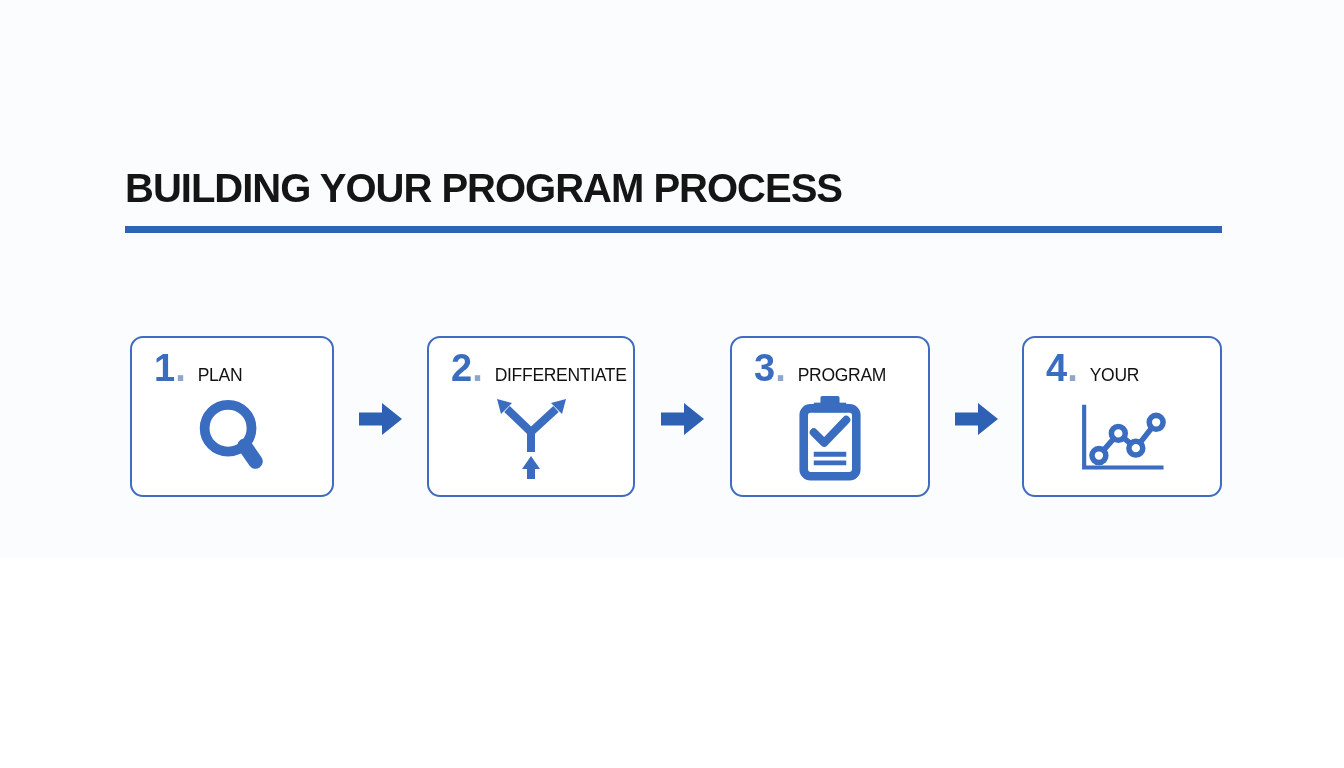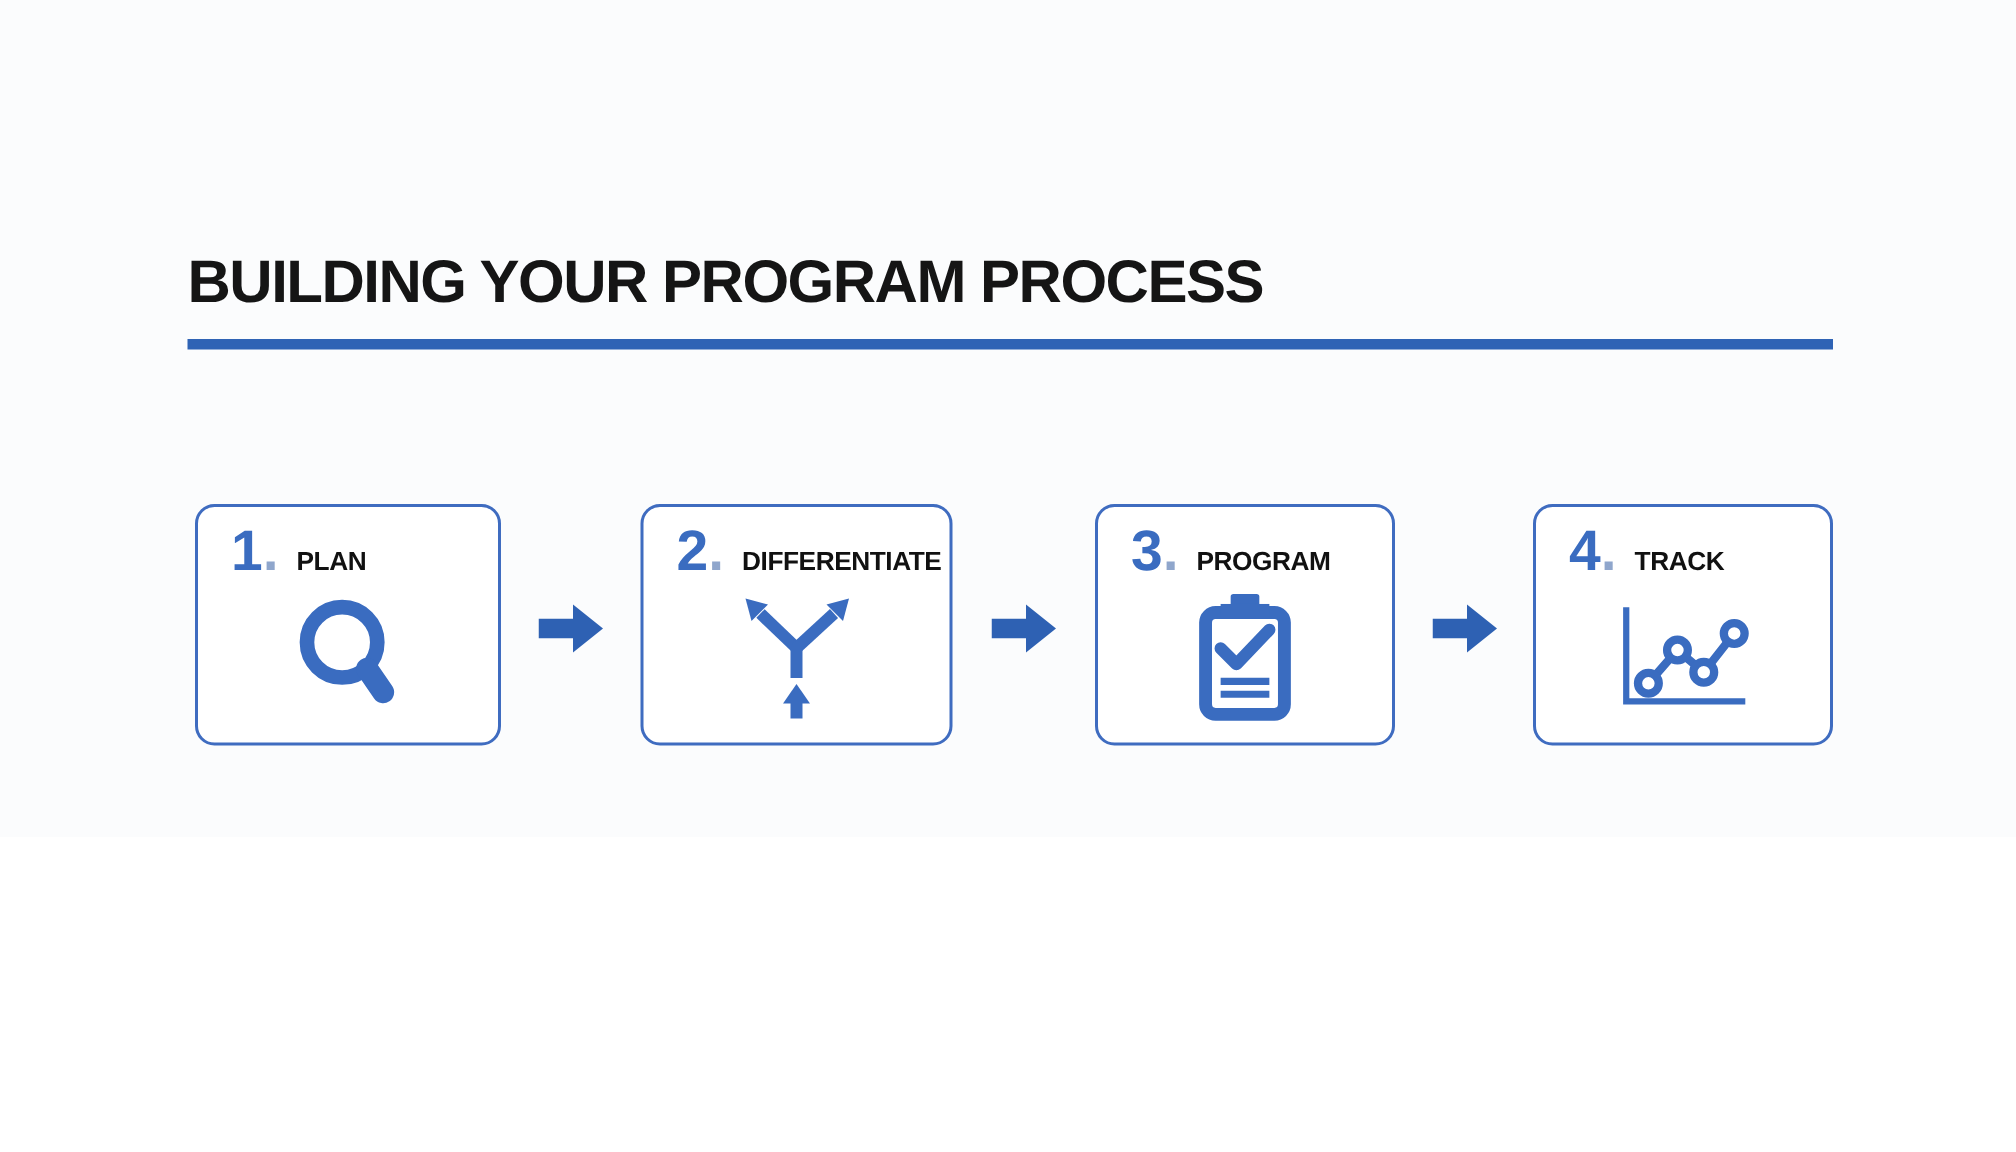--- a/index.html
+++ b/index.html
@@ -31,21 +31,21 @@
   .step-box.b2{left:427px;width:208px;}
   .step-box.b3{left:730px;width:200px;}
   .step-box.b4{left:1022px;width:200px;}
   .step-header{
     display:flex;align-items:baseline;
     padding:11px 0 0 22px;white-space:nowrap;
   }
   .step-number{font-size:38px;font-weight:700;color:#3a6cc0;line-height:1.05;}
   .step-dot{font-size:38px;font-weight:700;color:#8fa6cc;line-height:1.05;}
   .step-label{
-    font-size:17.5px;font-weight:700;color:#111111;
+    font-size:17.5px;font-weight:400;color:#111111;
     letter-spacing:-0.3px;margin-left:12px;
   }
   .step-icon-wrap{
     flex:1;display:flex;align-items:center;justify-content:center;
     padding-bottom:8px;
   }
   .flow-arrow{position:absolute;top:402px;width:44px;height:34px;}
   .flow-arrow.a1{left:359px;}
   .flow-arrow.a2{left:661px;}
   .flow-arrow.a3{left:955px;}
@@ -119,21 +119,21 @@
   </div>
 
   <svg class="flow-arrow a3" viewBox="0 0 44 34">
     <polygon points="0,10.5 23,10.5 23,1 43,17 23,33 23,23.5 0,23.5" fill="#2e61b3"></polygon>
   </svg>
 
   <div class="step-box b4">
     <div class="step-header">
       <span class="step-number">4</span>
         <span class="step-dot">.</span>
-      <span class="step-label">TRACK</span>
+      <span class="step-label">YOUR</span>
     </div>
     <div class="step-icon-wrap">
       <svg width="94" height="72" viewBox="0 0 98 78">
         <path d="M8 3 L8 71 L94 71" fill="none" stroke="#3a6cc0" stroke-width="4.5"></path>
         <path d="M24 58 L45 34 L64 50 L86 22" fill="none" stroke="#3a6cc0" stroke-width="6"></path>
         <circle cx="24" cy="58" r="7.5" fill="#ffffff" stroke="#3a6cc0" stroke-width="6"></circle>
         <circle cx="45" cy="34" r="7.5" fill="#ffffff" stroke="#3a6cc0" stroke-width="6"></circle>
         <circle cx="64" cy="50" r="7.5" fill="#ffffff" stroke="#3a6cc0" stroke-width="6"></circle>
         <circle cx="86" cy="22" r="7.5" fill="#ffffff" stroke="#3a6cc0" stroke-width="6"></circle>
       </svg>

